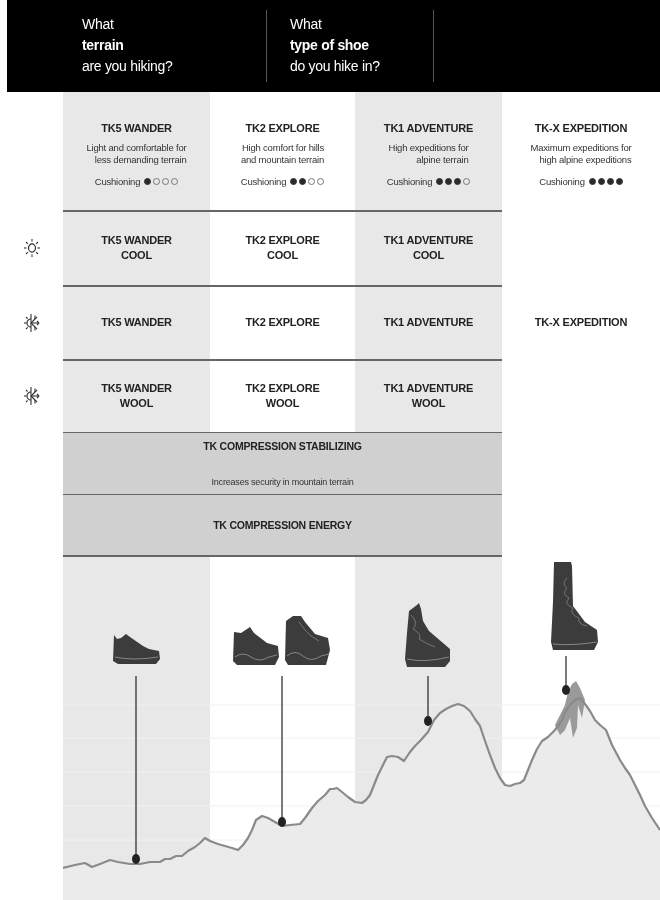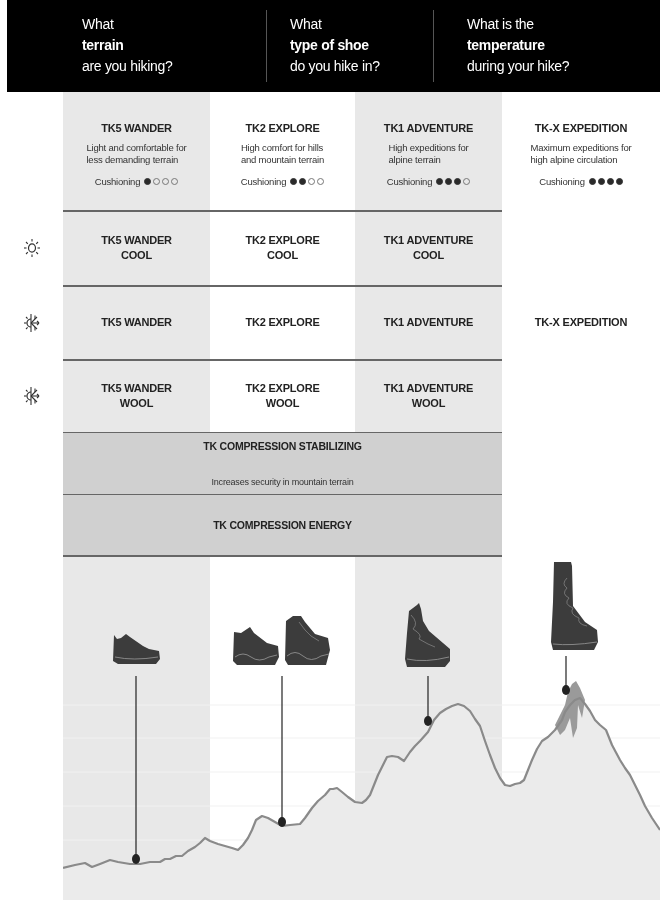--- a/index.html
+++ b/index.html
@@ -15,21 +15,21 @@
   .qdiv.d1 { left: 259px; } .qdiv.d2 { left: 426px; }
 
   
   .colbg { position: absolute; top: 92px; height: 808px; }
   .c1 { left: 63px; width: 147px; background: #e8e8e8; }
   .c2 { left: 210px; width: 145px; background: #ffffff; }
   .c3 { left: 355px; width: 147px; background: #e8e8e8; }
   .c4 { left: 502px; width: 158px; background: #ffffff; }
 
   
-  .cell { position: absolute; display: flex; flex-direction: column; align-items: center; justify-content: center; text-align: left; }
+  .cell { position: absolute; display: flex; flex-direction: column; align-items: center; justify-content: center; text-align: right; }
   .title { font-weight: bold; font-size: 11px; letter-spacing: -0.2px; color: #222; line-height: 15px; font-family: "Liberation Sans Narrow", "Liberation Sans", sans-serif; }
   .desc { font-size: 9.5px; line-height: 12px; color: #333; margin-top: 6px; font-family: "Liberation Sans Narrow", "Liberation Sans", sans-serif; letter-spacing: -0.2px; }
   .cush { display: flex; align-items: center; font-size: 9.5px; color: #333; margin-top: 10px; font-family: "Liberation Sans Narrow", "Liberation Sans", sans-serif; letter-spacing: -0.2px; }
   .dot { width: 7px; height: 7px; border-radius: 50%; border: 1px solid #333; margin-left: 2px; display: inline-block; }
   .dot.f { background: #2a2a2a; }
   .dot.e { background: transparent; border-color: #777; }
   .cush .lbl { margin-right: 2px; }
 
   .hline { position: absolute; height: 1.5px; background: #666; }
 
@@ -50,25 +50,20 @@
     <div class="b">terrain</div>
     <div>are you hiking?</div>
   </div>
   <div class="qdiv d1"></div>
   <div class="q q2">
     <div>What</div>
     <div class="b">type of shoe</div>
     <div>do you hike in?</div>
   </div>
   <div class="qdiv d2"></div>
-  <div class="q q3">
-    <div>What is the</div>
-    <div class="b">temperature</div>
-    <div>during your hike?</div>
-  </div>
 </div>
 
 <div class="colbg c1"></div>
 <div class="colbg c2"></div>
 <div class="colbg c3"></div>
 <div class="colbg c4"></div>
 
 <div class="cell" style="left:63px;top:92px;width:147px;height:119px;padding-top:4px;">
   <div class="title">TK5 WANDER</div>
   <div class="desc">
@@ -108,21 +103,21 @@
       <span class="dot f"></span>
       <span class="dot f"></span>
       <span class="dot f"></span>
       <span class="dot e"></span>
     </div>
 </div>
 <div class="cell" style="left:502px;top:92px;width:158px;height:119px;padding-top:4px;">
   <div class="title">TK-X EXPEDITION</div>
   <div class="desc">
       <div>Maximum expeditions for</div>
-      <div>high alpine circulation</div>
+      <div>high alpine expeditions</div>
     </div>
   <div class="cush">
       <span class="lbl">Cushioning</span>
       <span class="dot f"></span>
       <span class="dot f"></span>
       <span class="dot f"></span>
       <span class="dot f"></span>
     </div>
 </div>
 

